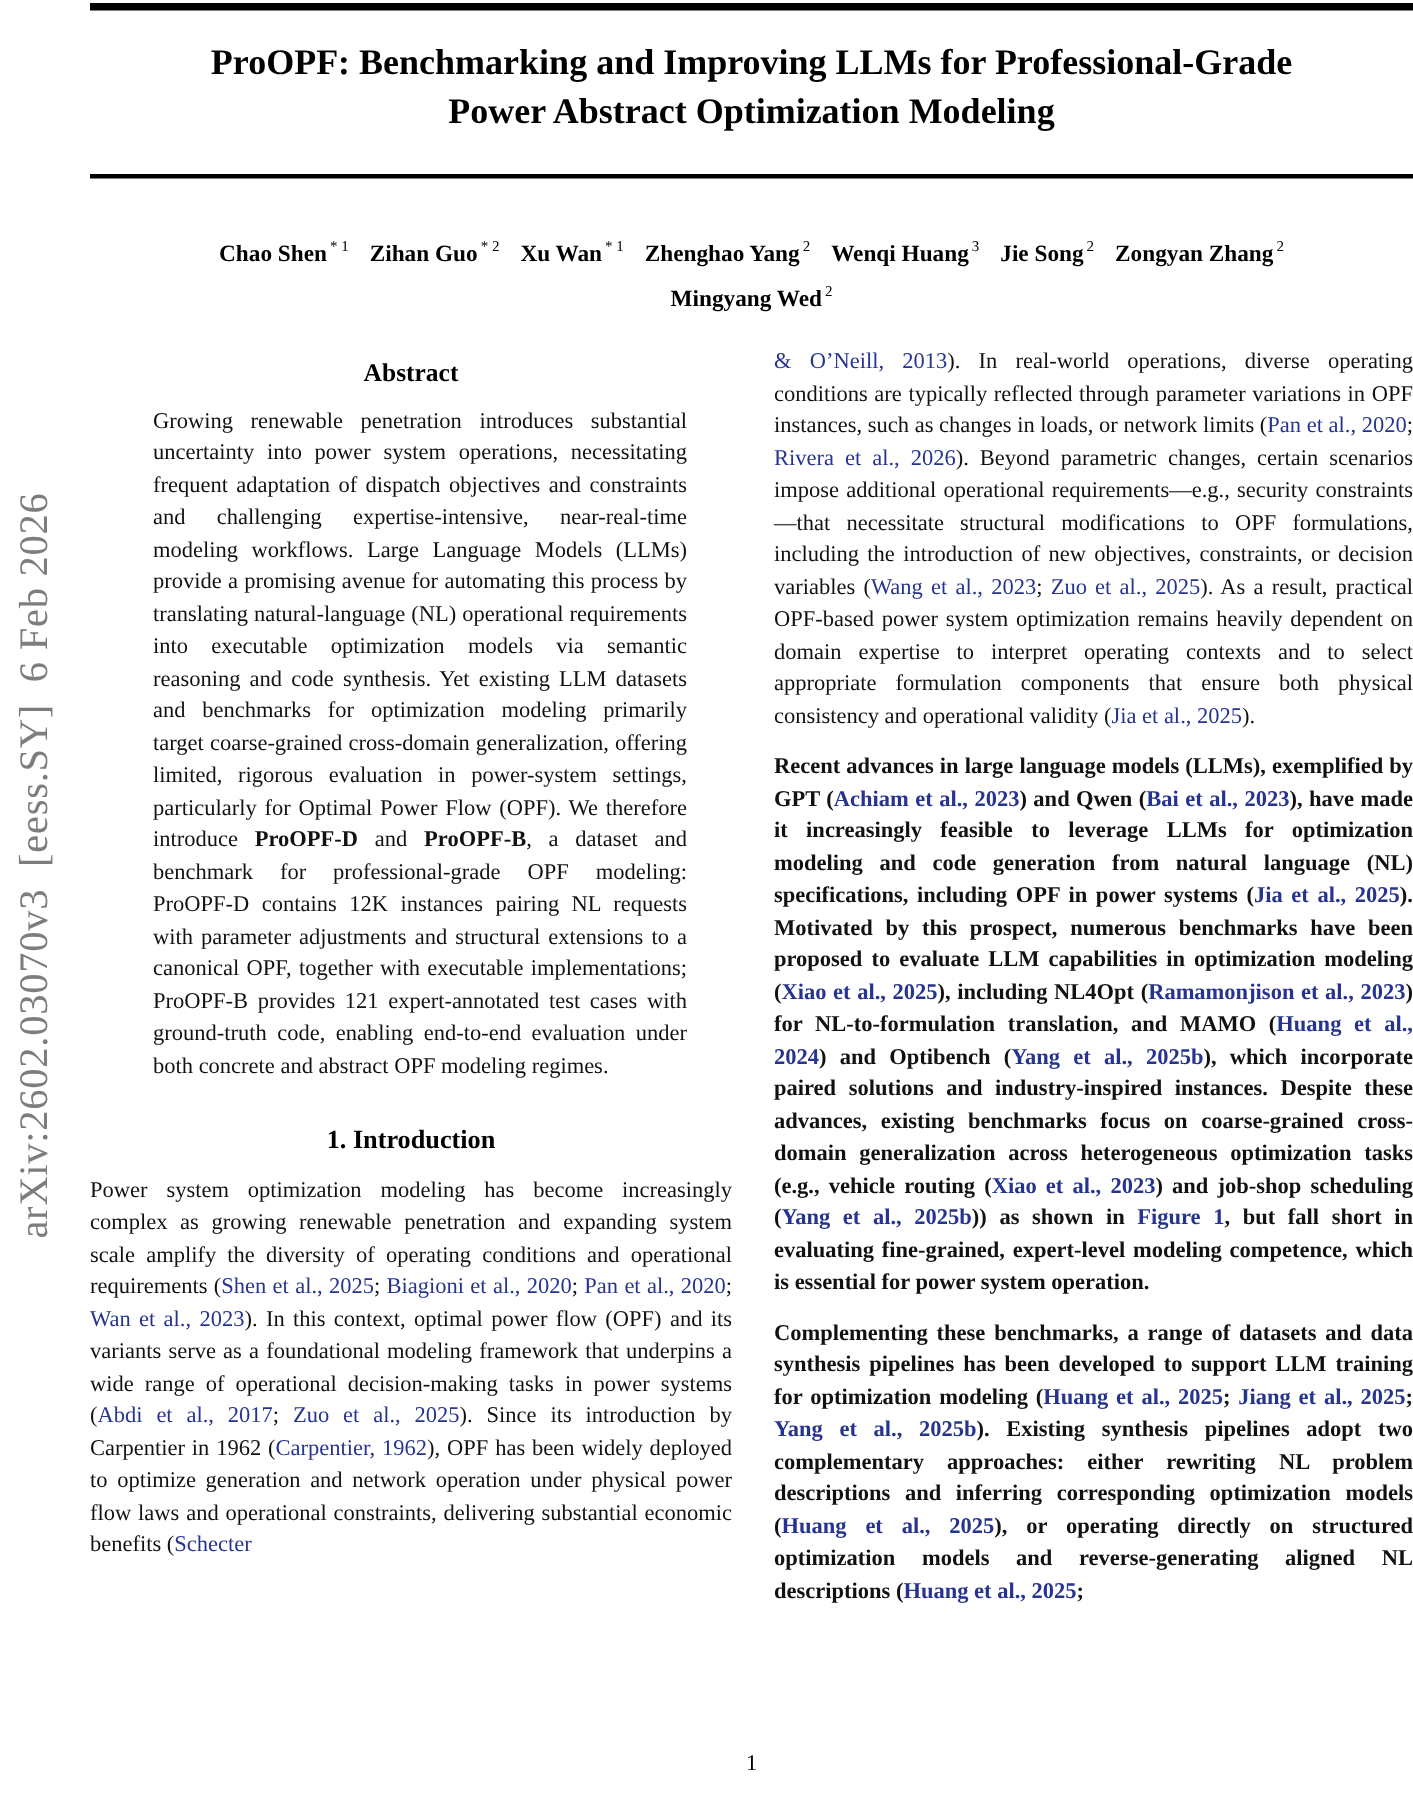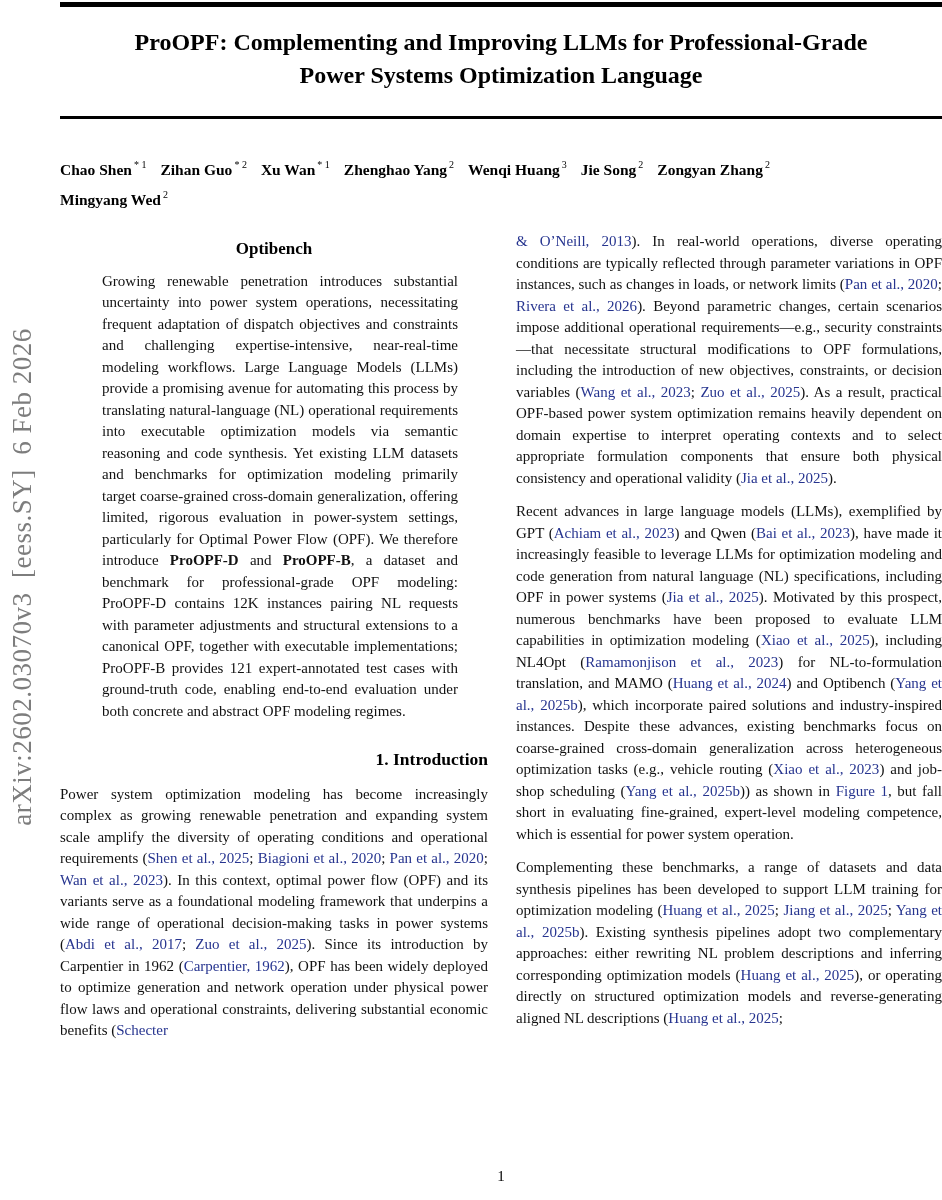--- a/index.html
+++ b/index.html
@@ -14,43 +14,43 @@
   .rule{position:absolute;left:60px;right:0;background:#000;}
   .rule-top{top:2px;height:5px;}
   .rule-mid{top:116px;height:3px;}
   .title{
     position:absolute;top:26px;left:60px;right:0;
     margin:0;text-align:center;
     font-size:24px;line-height:33px;font-weight:700;color:#000;
   }
   .authors{
     position:absolute;top:152px;left:60px;right:0;
-    font-size:15.5px;color:#000;
+    text-align:center;font-size:15.5px;color:#000;
   }
   .author-row{line-height:25px;}
   .au{font-weight:700;}
   .asup{font-size:10px;vertical-align:7px;font-weight:400;padding-left:2px;}
   .gap{display:inline-block;width:14px;}
   .col{position:absolute;font-size:15px;line-height:21.5px;text-align:justify;}
   .col-left{left:60px;top:238px;width:428px;}
   .col-right{left:516px;top:231px;width:426px;}
   .abstract-heading{
     text-align:center;font-weight:700;font-size:17px;color:#000;
     margin:0 0 11px 0;
   }
   .abstract-body{
     margin:0;padding:0 30px 0 42px;
     hyphens:auto;-webkit-hyphens:auto;
   }
   .section-heading{
     font-weight:700;font-size:17.5px;color:#000;
-    margin:27px 0 13px 0;text-align:right;
+    margin:27px 0 13px 0;text-align:center;
   }
   .body-par{margin:0;hyphens:auto;-webkit-hyphens:auto;}
-  .body-par.mt{margin-top:12px;}
+  .body-par.mt{margin-top:12px;font-weight:bold;}
   .cite{color:var(--cite-color,#26348f);}
   .b{font-weight:700;margin-top:17px;}
   .page-number{
     position:absolute;left:60px;right:0;top:1168px;
     text-align:center;font-size:15px;color:#000;
   }
   .arxiv-sidebar{
     position:absolute;left:4px;top:928px;
     transform:rotate(-90deg);transform-origin:0 0;
     width:702px;height:36px;line-height:36px;
@@ -60,31 +60,31 @@
 </style>
 </head>
 <body>
 
 <div class="page">
 
   <div class="arxiv-sidebar">arXiv:2602.03070v3  [eess.SY]  6 Feb 2026</div>
 
   <div class="rule rule-top"></div>
 
-  <h1 class="title"><span>ProOPF: Complementing and Improving LLMs for Professional-Grade</span><br><span>Power Systems Optimization Language</span></h1>
+  <h1 class="title"><span>ProOPF: Benchmarking and Improving LLMs for Professional-Grade</span><br><span>Power Abstract Optimization Modeling</span></h1>
 
   <div class="rule rule-mid"></div>
 
   <div class="authors">
     <div class="author-row"><span class="au">Chao Shen</span><span class="asup">* 1</span><span class="gap"></span><span class="au">Zihan Guo</span><span class="asup">* 2</span><span class="gap"></span><span class="au">Xu Wan</span><span class="asup">* 1</span><span class="gap"></span><span class="au">Zhenghao Yang</span><span class="asup">2</span><span class="gap"></span><span class="au">Wenqi Huang</span><span class="asup">3</span><span class="gap"></span><span class="au">Jie Song</span><span class="asup">2</span><span class="gap"></span><span class="au">Zongyan Zhang</span><span class="asup">2</span></div>
     <div class="author-row"><span class="au">Mingyang Wed</span><span class="asup">2</span></div>
   </div>
 
   <div class="col col-left">
-    <div class="abstract-heading">Optibench</div>
+    <div class="abstract-heading">Abstract</div>
     <p class="abstract-body"><span>Growing renewable penetration introduces substantial uncertainty into power system operations, necessitating frequent adaptation of dispatch objectives and constraints and challenging expertise-intensive, near-real-time modeling workflows. Large Language Models (LLMs) provide a promising avenue for automating this process by translating natural-language (NL) operational requirements into executable optimization models via semantic reasoning and code synthesis. Yet existing LLM datasets and benchmarks for optimization modeling primarily target coarse-grained cross-domain generalization, offering limited, rigorous evaluation in power-system settings, particularly for Optimal Power Flow (OPF). We therefore introduce </span><span class="b">ProOPF-D</span><span> and </span><span class="b">ProOPF-B</span><span>, a dataset and benchmark for professional-grade OPF modeling: ProOPF-D contains 12K instances pairing NL requests with parameter adjustments and structural extensions to a canonical OPF, together with executable implementations; ProOPF-B provides 121 expert-annotated test cases with ground-truth code, enabling end-to-end evaluation under both concrete and abstract OPF modeling regimes.</span></p>
     <div class="section-heading">1. Introduction</div>
     <p class="body-par"><span>Power system optimization modeling has become increasingly complex as growing renewable penetration and expanding system scale amplify the diversity of operating conditions and operational requirements (</span><span class="cite">Shen et al., 2025</span><span>; </span><span class="cite">Biagioni et al., 2020</span><span>; </span><span class="cite">Pan et al., 2020</span><span>; </span><span class="cite">Wan et al., 2023</span><span>). In this context, optimal power flow (OPF) and its variants serve as a foundational modeling framework that underpins a wide range of operational decision-making tasks in power systems (</span><span class="cite">Abdi et al., 2017</span><span>; </span><span class="cite">Zuo et al., 2025</span><span>). Since its introduction by Carpentier in 1962 (</span><span class="cite">Carpentier, 1962</span><span>), OPF has been widely deployed to optimize generation and network operation under physical power flow laws and operational constraints, delivering substantial economic benefits (</span><span class="cite">Schecter</span></p>
   </div>
 
   <div class="col col-right">
     <p class="body-par"><span class="cite">&amp; O’Neill, 2013</span><span>).  In real-world operations, diverse operating conditions are typically reflected through parameter variations in OPF instances, such as changes in loads, or network limits (</span><span class="cite">Pan et al., 2020</span><span>; </span><span class="cite">Rivera et al., 2026</span><span>). Beyond parametric changes, certain scenarios impose additional operational requirements—e.g., security constraints—that necessitate structural modifications to OPF formulations, including the introduction of new objectives, constraints, or decision variables (</span><span class="cite">Wang et al., 2023</span><span>; </span><span class="cite">Zuo et al., 2025</span><span>). As a result, practical OPF-based power system optimization remains heavily dependent on domain expertise to interpret operating contexts and to select appropriate formulation components that ensure both physical consistency and operational validity (</span><span class="cite">Jia et al., 2025</span><span>).</span></p>
     <p class="body-par mt"><span>Recent advances in large language models (LLMs), exemplified by GPT (</span><span class="cite">Achiam et al., 2023</span><span>) and Qwen (</span><span class="cite">Bai et al., 2023</span><span>), have made it increasingly feasible to leverage LLMs for optimization modeling and code generation from natural language (NL) specifications, including OPF in power systems (</span><span class="cite">Jia et al., 2025</span><span>).  Motivated by this prospect, numerous benchmarks have been proposed to evaluate LLM capabilities in optimization modeling (</span><span class="cite">Xiao et al., 2025</span><span>), including NL4Opt (</span><span class="cite">Ramamonjison et al., 2023</span><span>) for NL-to-formulation translation, and MAMO (</span><span class="cite">Huang et al., 2024</span><span>) and Optibench (</span><span class="cite">Yang et al., 2025b</span><span>), which incorporate paired solutions and industry-inspired instances.  Despite these advances, existing benchmarks focus on coarse-grained cross-domain generalization across heterogeneous optimization tasks (e.g., vehicle routing (</span><span class="cite">Xiao et al., 2023</span><span>) and job-shop scheduling (</span><span class="cite">Yang et al., 2025b</span><span>)) as shown in </span><span class="cite">Figure 1</span><span>, but fall short in evaluating fine-grained, expert-level modeling competence, which is essential for power system operation.</span></p>
     <p class="body-par mt"><span>Complementing these benchmarks, a range of datasets and data synthesis pipelines has been developed to support LLM training for optimization modeling (</span><span class="cite">Huang et al., 2025</span><span>; </span><span class="cite">Jiang et al., 2025</span><span>; </span><span class="cite">Yang et al., 2025b</span><span>).  Existing synthesis pipelines adopt two complementary approaches: either rewriting NL problem descriptions and inferring corresponding optimization models (</span><span class="cite">Huang et al., 2025</span><span>), or operating directly on structured optimization models and reverse-generating aligned NL descriptions (</span><span class="cite">Huang et al., 2025</span><span>;</span></p>
   </div>

